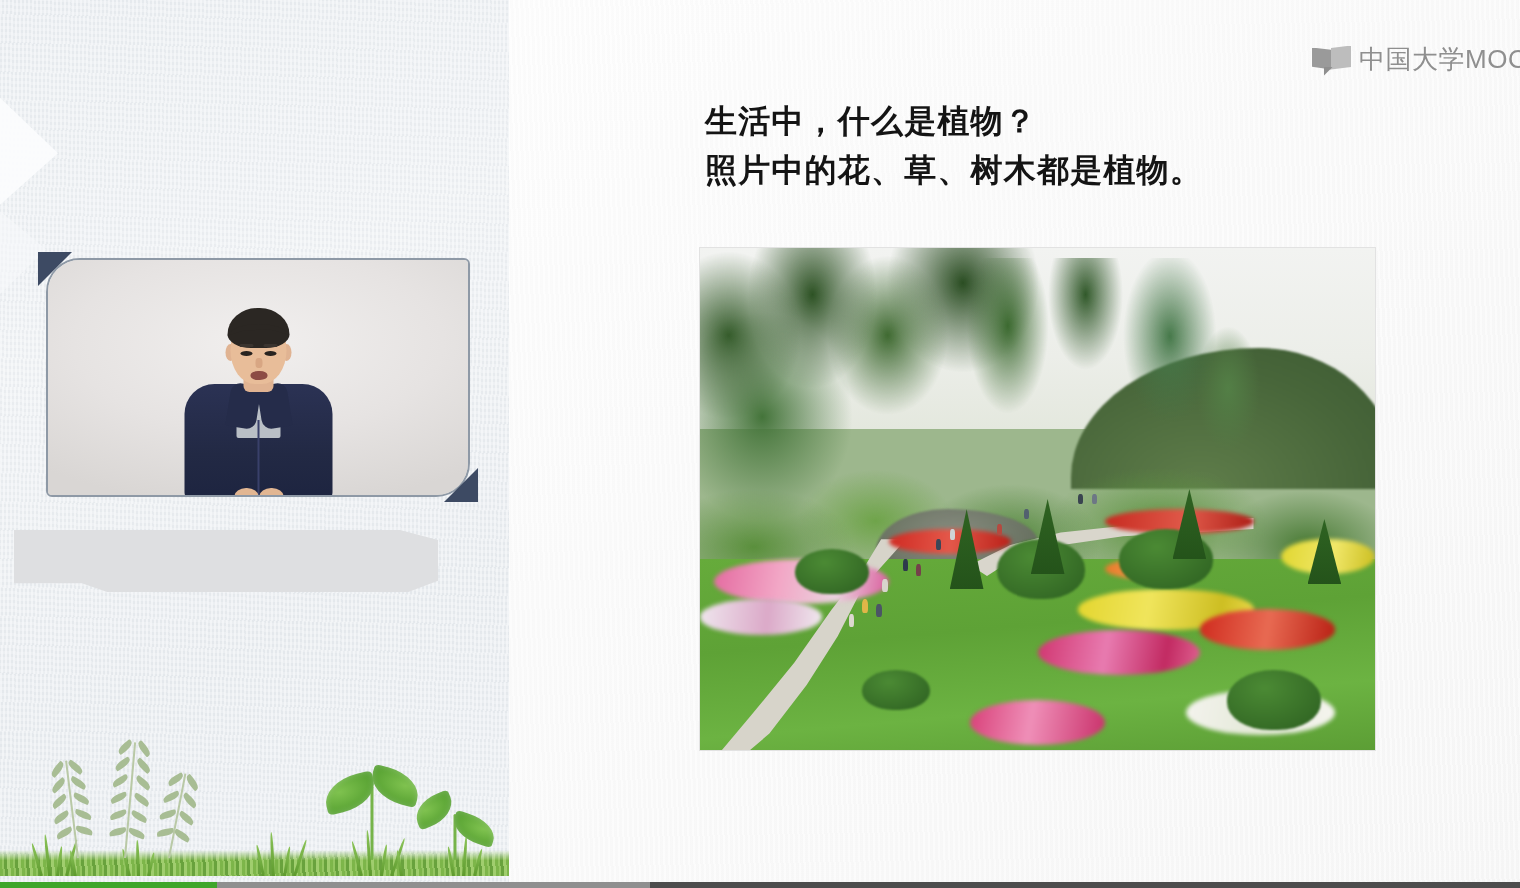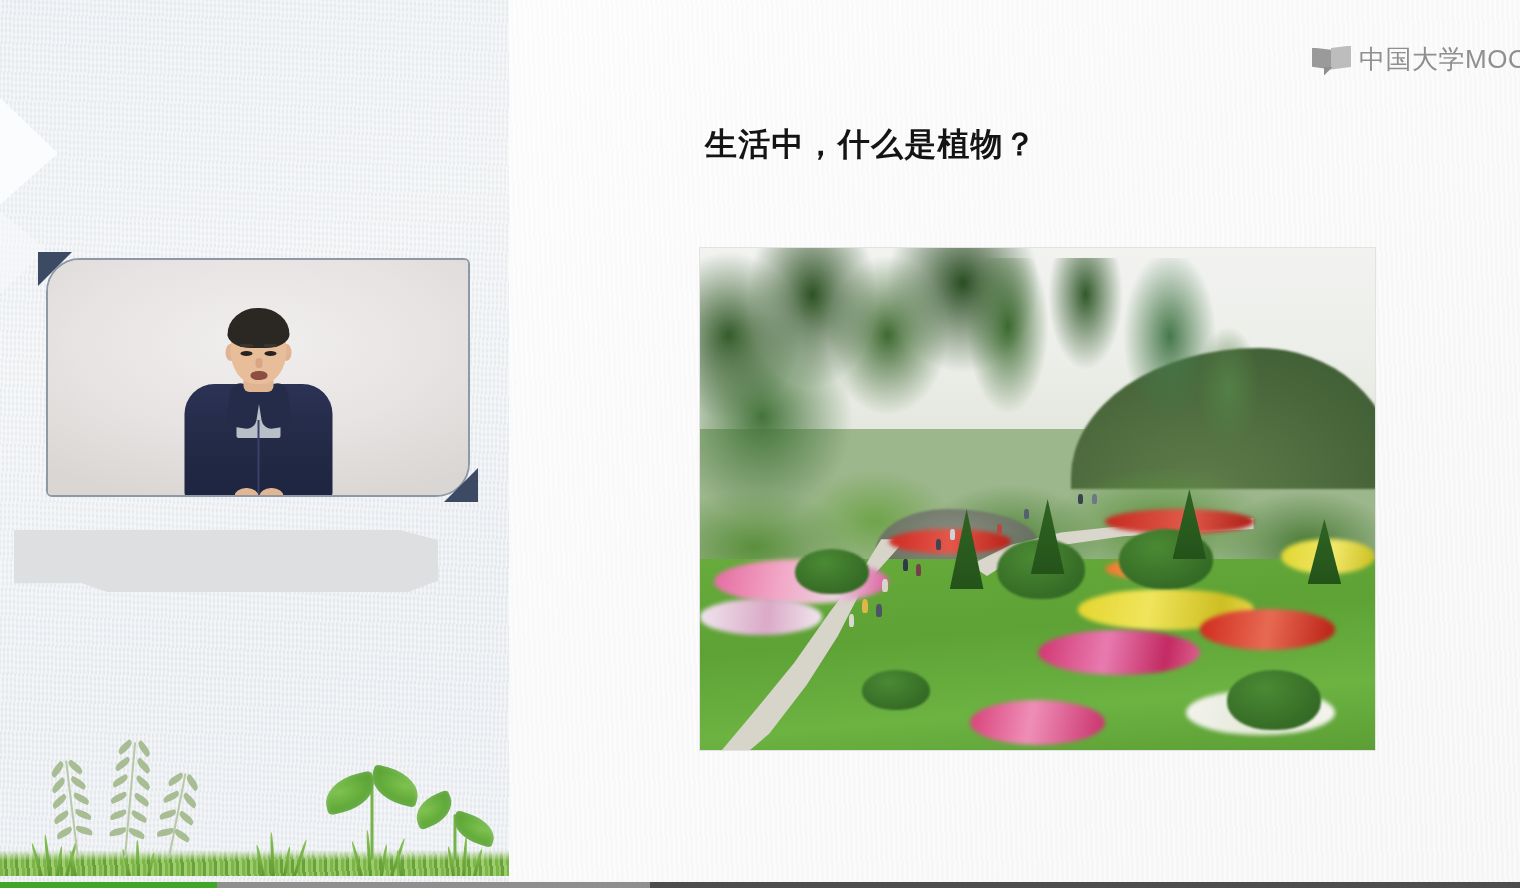--- a/index.html
+++ b/index.html
@@ -204,21 +204,21 @@
   #mooc-text {
     font-size: 26px;
     letter-spacing: 0.5px;
     color: #8f8f8f;
     white-space: nowrap;
   }
 
   
   #headline {
     position: absolute;
-    left: 196px; top: 120px;
+    left: 196px; top: 97px;
     width: 780px;
     color: #141414;
     font-size: 32px;
     font-weight: bold;
     line-height: 1.52;
     letter-spacing: 1.2px;
     font-family: "DejaVu Serif", "Liberation Serif", serif;
   }
   #headline .line { white-space: nowrap; }
 
@@ -451,20 +451,21 @@
       <div id="mooc-mark">
         <div class="pg-left"></div>
         <div class="pg-right"></div>
         <div class="pg-tail"></div>
       </div>
       <div id="mooc-text" style="color: rgb(143, 143, 143);">中国大学MOOC</div>
     </div>
 
     <div id="headline" style="color: rgb(20, 20, 20);">
       <div class="line">生活中，什么是植物？</div>
+      <div class="line">照片中的花、草、树木都是植物。</div>
     </div>
 
     <div id="garden-photo">
       <div class="gp-layer" id="gp-sky"></div>
       <div class="gp-layer" id="gp-hill-right"></div>
       <div class="gp-layer" id="gp-trees-left"></div>
       <div class="gp-layer" id="gp-trees-mid"></div>
       <div class="gp-layer" id="gp-shrub-band"></div>
       <div class="gp-layer" id="gp-rock"></div>
       <div class="gp-layer" id="gp-lawn"></div>

